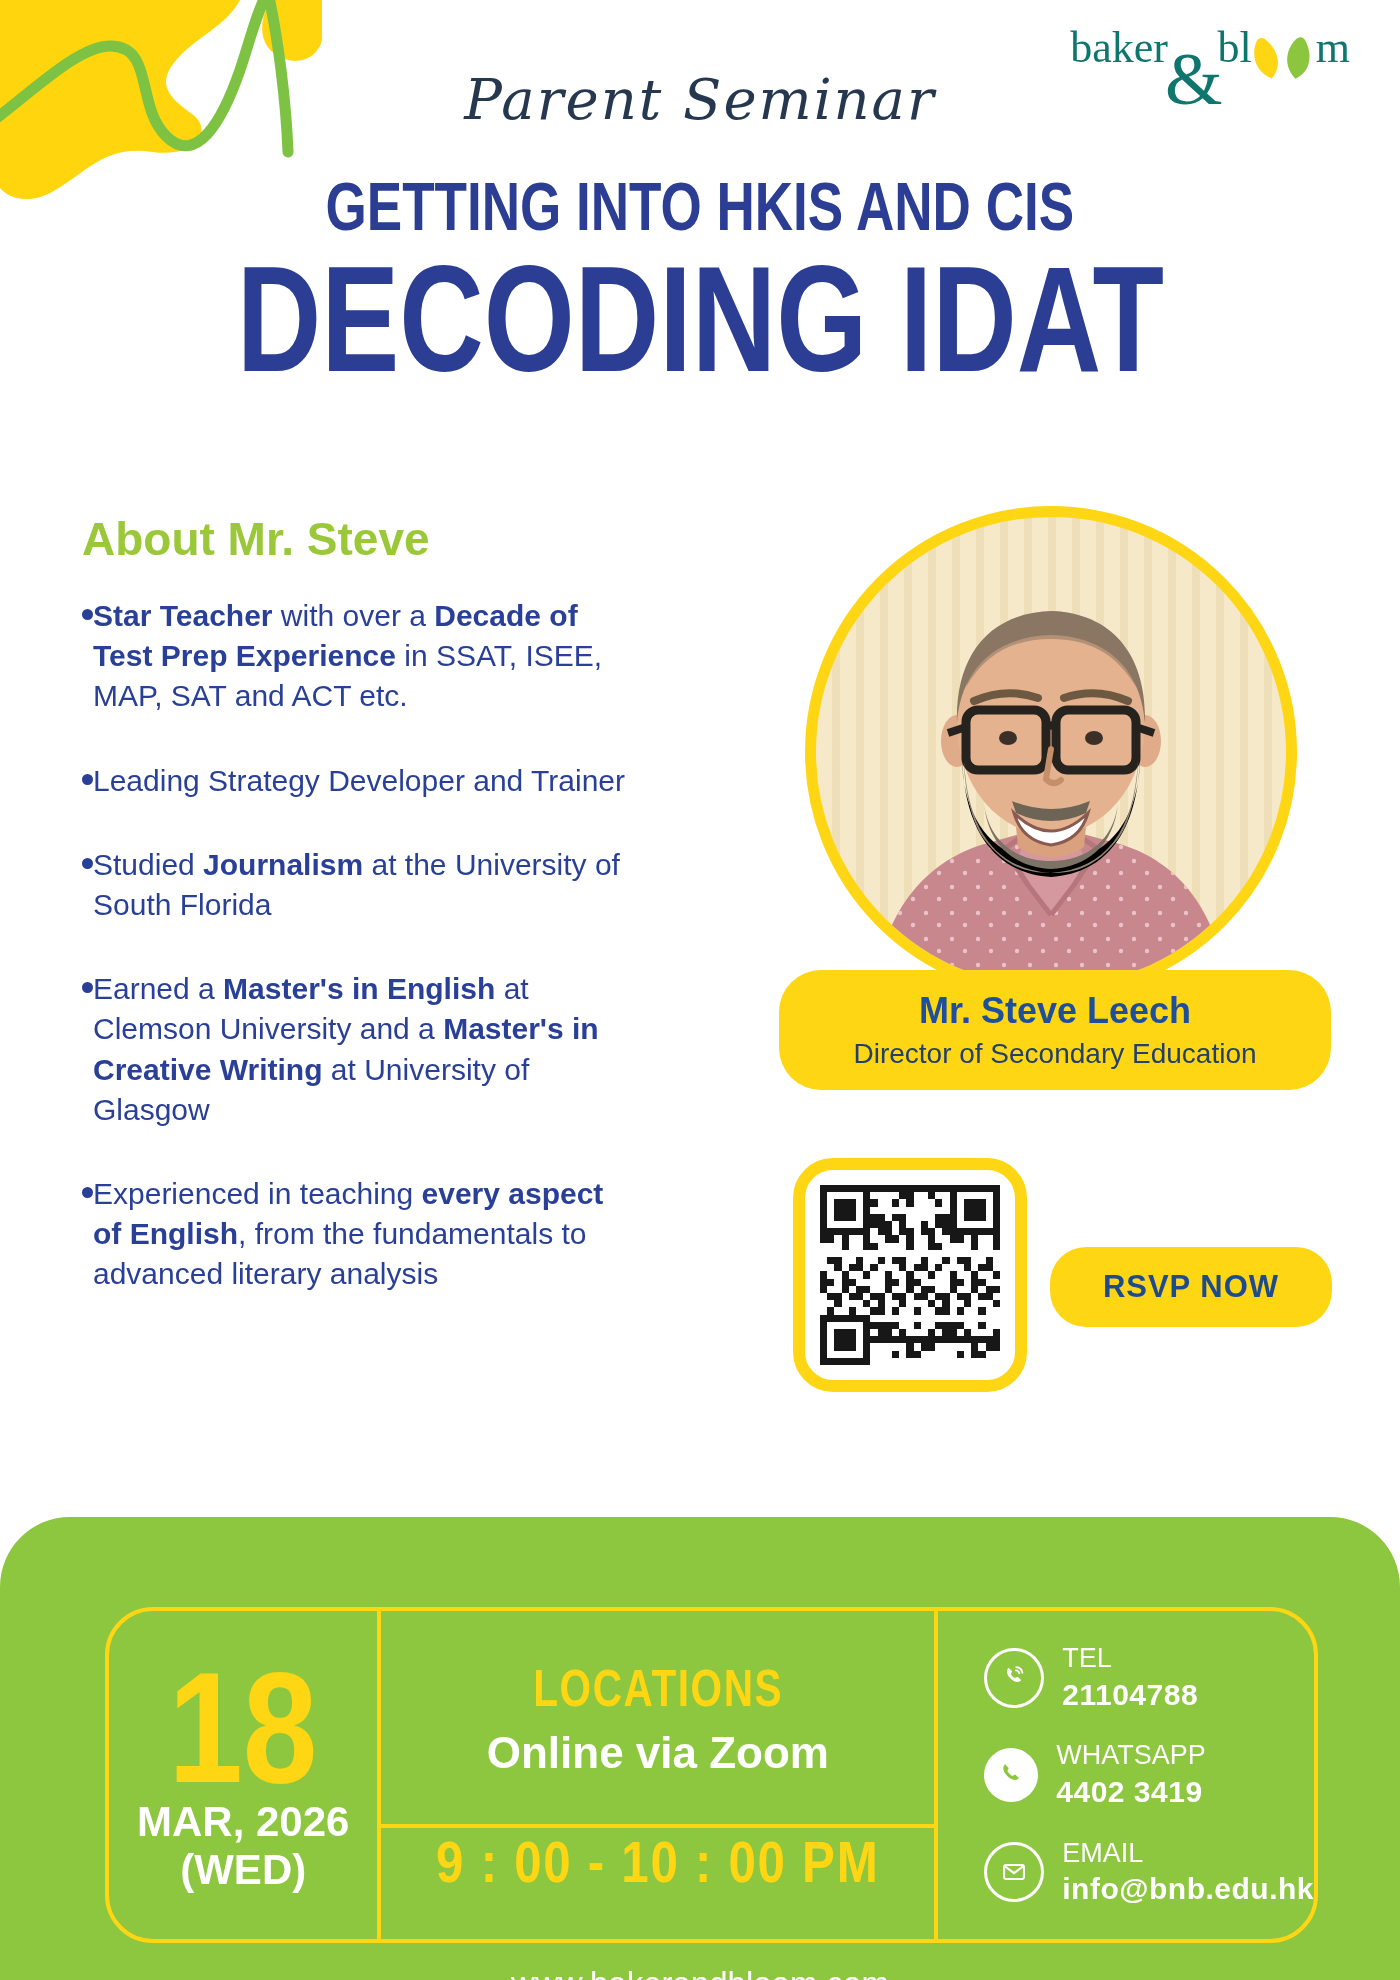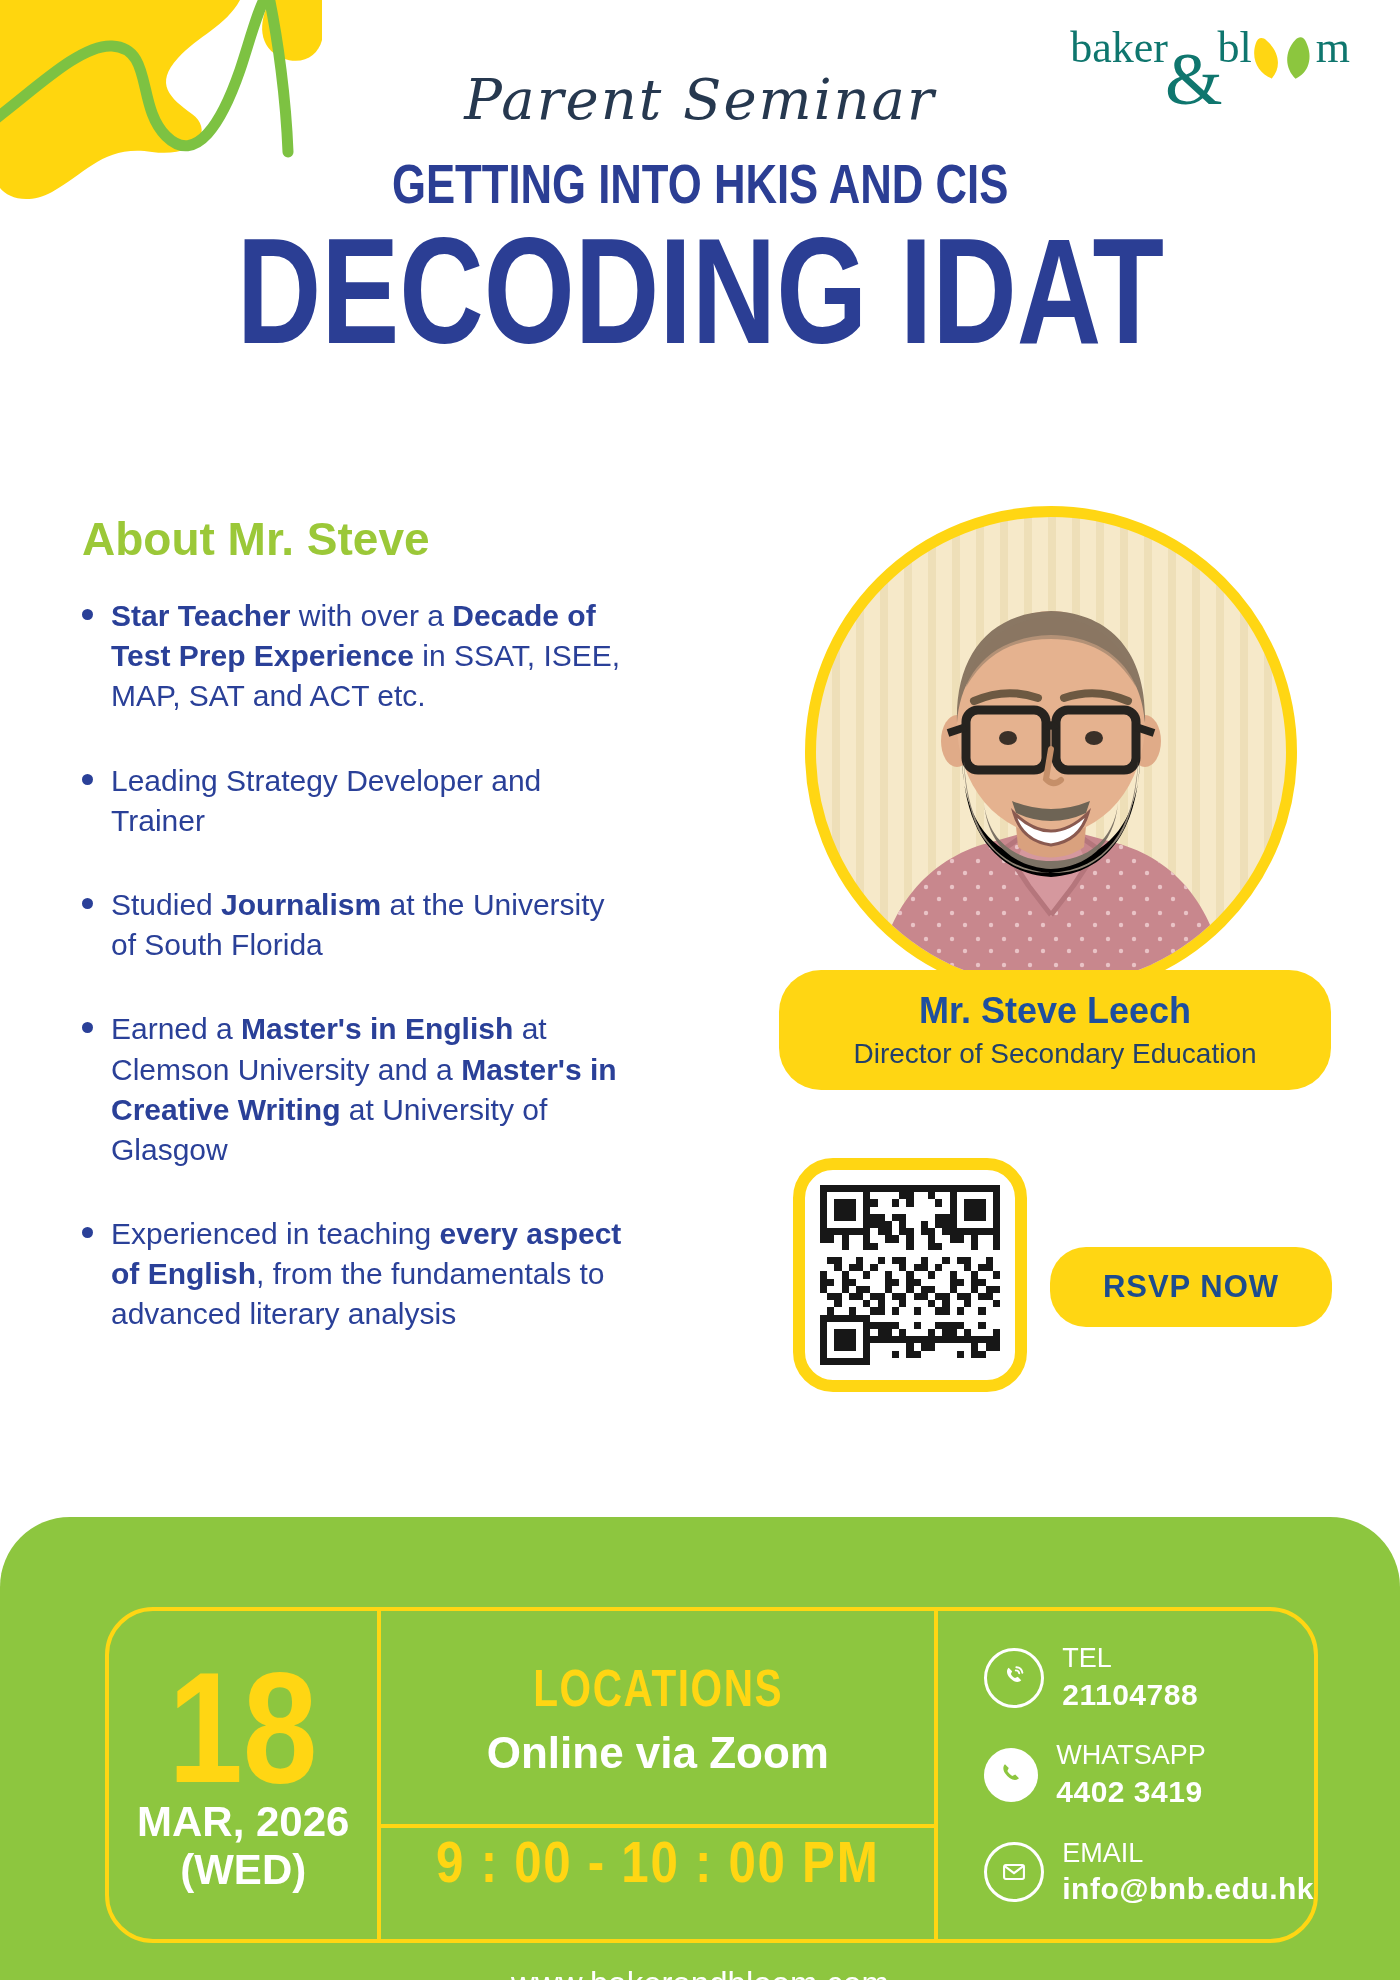--- a/index.html
+++ b/index.html
@@ -12,30 +12,30 @@
   
   .logo{position:absolute;top:26px;right:50px;display:flex;align-items:flex-start;
         font-family:"Liberation Serif",serif;color:#0f766e;font-size:44px;line-height:1;}
   .logo .amp{font-size:74px;position:relative;top:16px;margin:0 -5px 0 -3px;}
   .logo .petals{display:inline-flex;margin:0 -1px;position:relative;top:9px;}
 
   
   .head{position:relative;text-align:center;padding-top:72px;}
   .script{font-family:"DejaVu Serif","Liberation Serif",serif;font-style:italic;
           font-size:56px;color:#26384f;letter-spacing:2px;line-height:1;}
-  .t1{margin-top:28px;color:#2b3e94;font-weight:800;font-size:56px;line-height:1;letter-spacing:0;}
+  .t1{margin-top:44px;color:#2b3e94;font-weight:800;font-size:68px;line-height:1;letter-spacing:0;}
   .t2{margin-top:8px;color:#2b3e94;font-weight:800;font-size:150px;line-height:.95;}
   .cond{display:inline-block;transform:scaleX(.78);transform-origin:center;white-space:nowrap;}
   .cond85{display:inline-block;transform:scaleX(.85);transform-origin:center;white-space:nowrap;}
 
   
   .about{position:absolute;left:82px;top:512px;width:548px;}
   .about h3{margin:0 0 30px 0;font-size:46px;font-weight:800;color:#9bc838;}
   .about ul{list-style:none;margin:0;padding:0;}
-  .about li{display:flex;gap:18px;margin-bottom:44px;}
+  .about li{display:flex;margin-bottom:44px;}
   .dot{flex:none;width:11px;height:11px;border-radius:50%;background:#2a4098;margin-top:13px;}
   .btxt{margin:0;font-size:30px;line-height:1.34;color:#2a4098;}
 
   
   .photo{position:absolute;left:805px;top:506px;width:470px;height:470px;border-radius:50%;
          border:11px solid #ffd613;overflow:hidden;
          background:repeating-linear-gradient(90deg,#f6e9c9 0 16px,#eedfb8 16px 24px);}
   .photo svg{display:block;}
 
   

